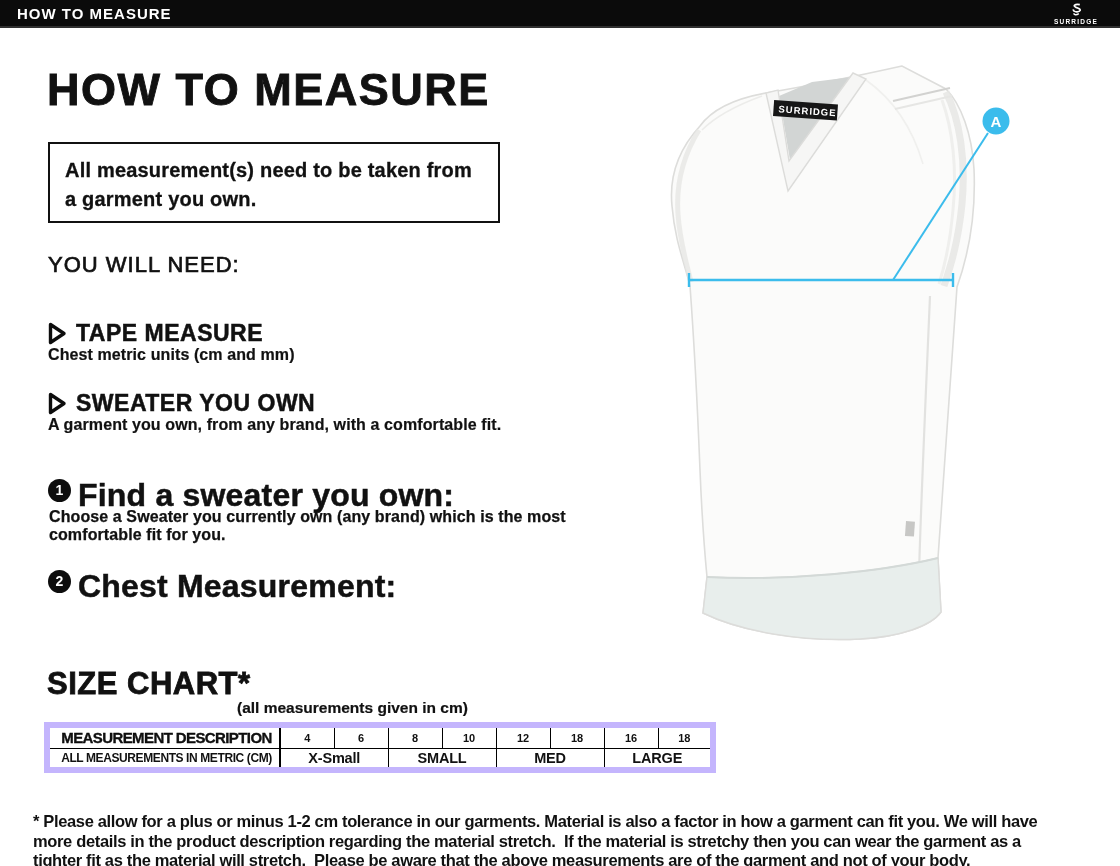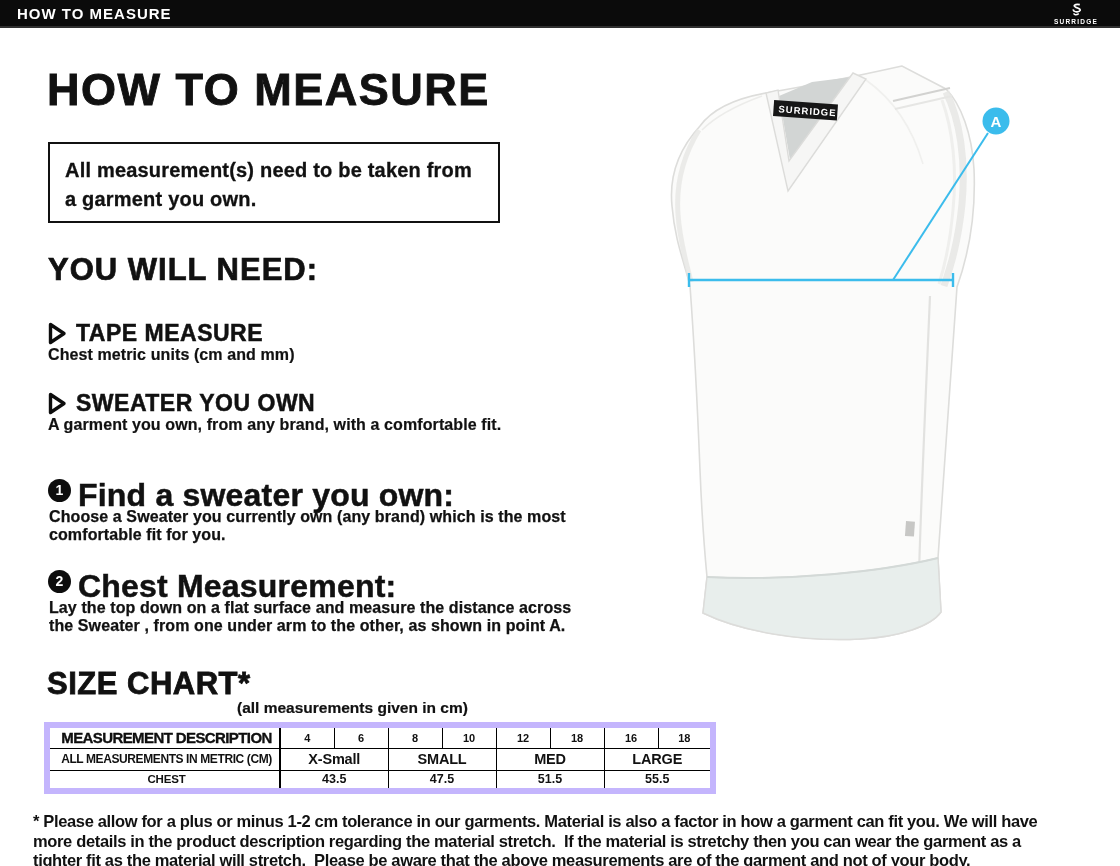--- a/index.html
+++ b/index.html
@@ -16,21 +16,21 @@
                   display:flex; flex-direction:column; align-items:center; justify-content:center; }
   .topbar-brand-text { color:#fff; font-size:6.5px; font-weight:700; letter-spacing:1.2px; margin-top:1px; }
 
   
   .h1 { position:absolute; left:47px; top:64px; font-size:45px; font-weight:800;
         letter-spacing:1.5px; -webkit-text-stroke:0.9px #111; white-space:nowrap; }
   .notice-box { position:absolute; left:48px; top:142px; width:452px; height:81px;
                 border:2px solid #111; padding:12px 15px 0 15px; }
   .notice-text { font-size:20px; line-height:29px; font-weight:700; letter-spacing:0.2px;
                  -webkit-text-stroke:0.3px #111; }
-  .h2 { position:absolute; left:48px; top:252px; font-size:31px; font-weight:700;
+  .h2 { position:absolute; left:48px; top:252px; font-size:22px; font-weight:400;
         letter-spacing:1px; -webkit-text-stroke:0.7px #111; white-space:nowrap; }
 
   .need-item-title { position:absolute; font-size:23px; font-weight:800; letter-spacing:0.5px;
                      -webkit-text-stroke:0.5px #111; white-space:nowrap; }
   .need-item-desc  { position:absolute; font-size:16px; font-weight:700; letter-spacing:0.1px;
                      white-space:nowrap; -webkit-text-stroke:0.2px #111; }
   .tri-icon { position:absolute; width:19px; height:23px; }
 
   .step-circle { position:absolute; width:23px; height:23px; border-radius:50%; background:#0d0d0d;
                  color:#fff; font-size:14px; font-weight:700; text-align:center; line-height:23px; }
@@ -101,21 +101,20 @@
   </svg>
   <div class="need-item-title" style="left:76px; top:390px;">SWEATER YOU OWN</div>
   <div class="need-item-desc" style="left:48px; top:416px;">A garment you own, from any brand, with a comfortable fit.</div>
 
   <div class="step-circle" style="left:48px; top:479px;">1</div>
   <div class="step-title" style="left:78px; top:477px;">Find a sweater you own:</div>
   <div class="step-desc" style="left:49px; top:508px;">Choose a Sweater you currently own (any brand) which is the most comfortable fit for you.</div>
 
   <div class="step-circle" style="left:48px; top:570px;">2</div>
   <div class="step-title" style="left:78px; top:568px;">Chest Measurement:</div>
-  <div class="step-desc" style="left:49px; top:599px;">Lay the top down on a flat surface and measure the distance across the Sweater , from one under arm to the other, as shown in point A.</div>
 
   <div class="h3">SIZE CHART*</div>
   <div class="h3-sub">(all measurements given in cm)</div>
 
   <table class="size-chart">
     <colgroup>
       <col style="width:233px;">
       <col style="width:54px;">
         <col style="width:54px;">
         <col style="width:54px;">
@@ -137,27 +136,20 @@
       <td>16</td>
       <td>18</td>
     </tr>
     <tr class="r-groups">
       <td class="lbl">ALL MEASUREMENTS IN METRIC (CM)</td>
       <td colspan="2">X-Small</td>
       <td colspan="2">SMALL</td>
       <td colspan="2">MED</td>
       <td colspan="2">LARGE</td>
     </tr>
-    <tr class="r-chest">
-      <td class="lbl">CHEST</td>
-      <td colspan="2">43.5</td>
-      <td colspan="2">47.5</td>
-      <td colspan="2">51.5</td>
-      <td colspan="2">55.5</td>
-    </tr>
   </tbody>
     </table>
 
   <div class="footnote">
     <div>* Please allow for a plus or minus 1-2 cm tolerance in our garments. Material is also a factor in how a garment can fit you. We will have</div>
     <div>more details in the product description regarding the material stretch.  If the material is stretchy then you can wear the garment as a</div>
     <div>tighter fit as the material will stretch.  Please be aware that the above measurements are of the garment and not of your body.</div>
   </div>
 
   <div class="vest-wrap">

